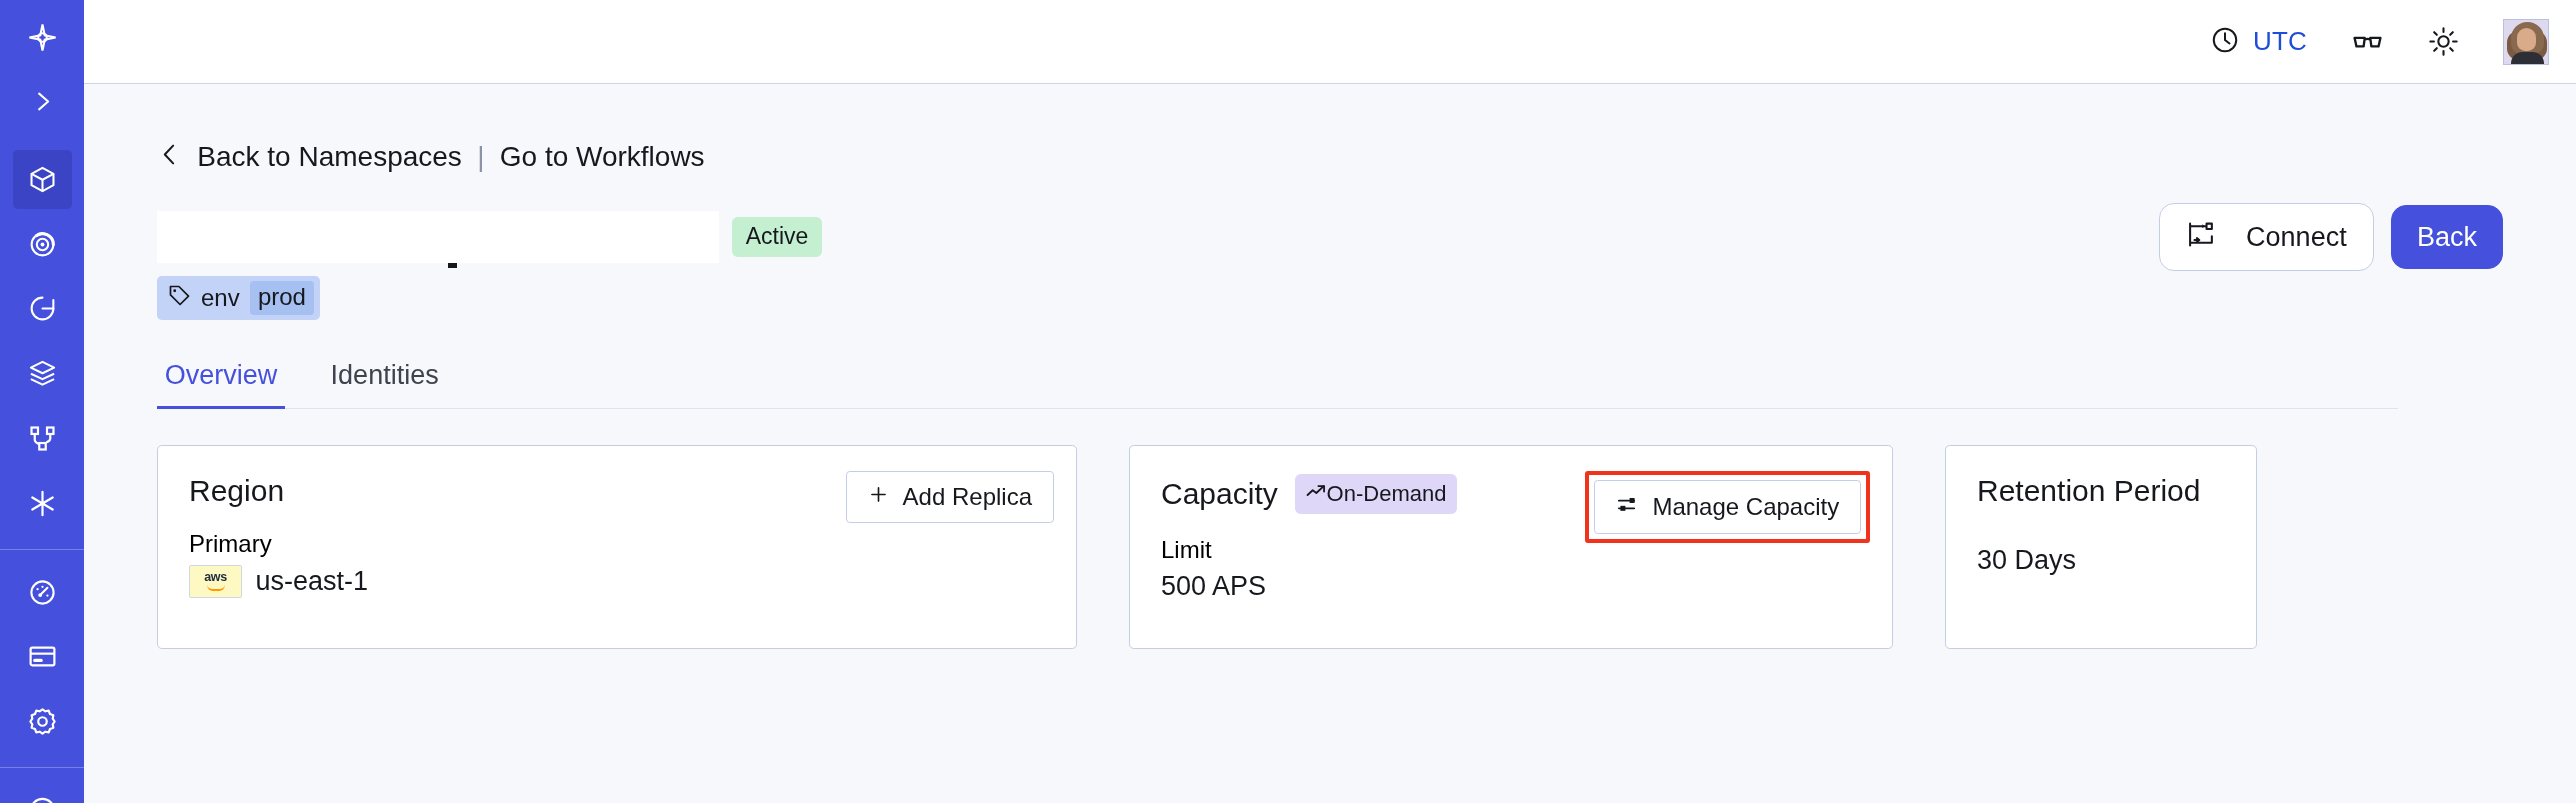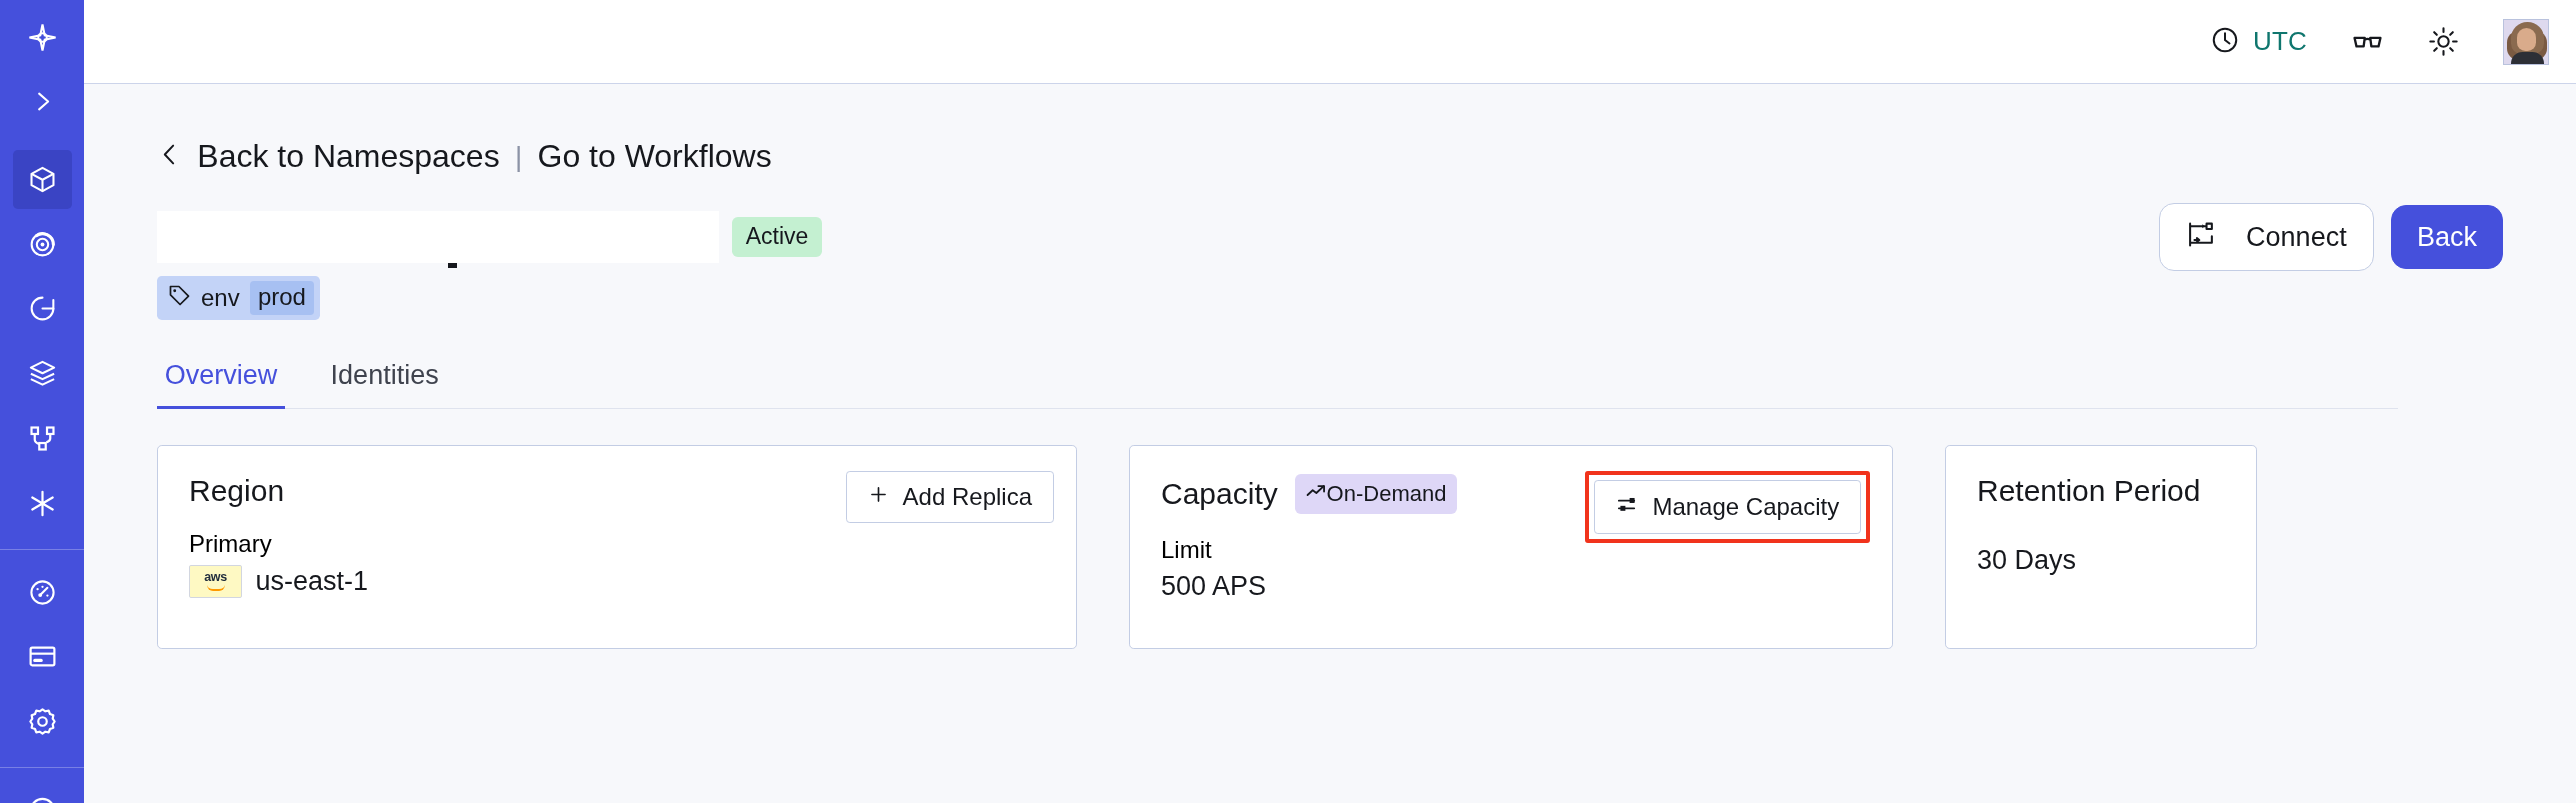--- a/index.html
+++ b/index.html
@@ -40,21 +40,21 @@
   .main { flex: 1; display: flex; flex-direction: column; min-width: 0; }
 
   .topbar {
     height: 84px; min-height: 84px;
     background: #ffffff;
     border-bottom: 1.9px solid #ccd4ea;
     display: flex; align-items: center; justify-content: flex-end;
     padding-right: 27px;
   }
   .topbar-group { display: flex; align-items: center; gap: 44px; }
-  .tz { display: flex; align-items: center; gap: 13.4px; color: #0f766e; }
+  .tz { display: flex; align-items: center; gap: 13.4px; color: #1d4ed8; }
   .tz-label { font-size: 26px; letter-spacing: 0.2px; }
   .icon-btn { color: #16181d; display: flex; align-items: center; justify-content: center; }
   .avatar {
     width: 46px; height: 46px;
     border: 1px solid #b9c2dd;
     background: #ded9ee;
     position: relative; overflow: hidden;
     flex: 0 0 auto;
   }
   .av-hair { position: absolute; left: 6.7px; top: 2.9px; width: 33px; height: 32px; border-radius: 16.3px 16.3px 10.5px 10.5px; background: #8a6a4f; }
@@ -63,21 +63,21 @@
   .av-body { position: absolute; left: 6.7px; top: 32px; width: 33px; height: 15.3px; border-radius: 11.5px 11.5px 0 0; background: #2d2f36; }
 
   .content {
     flex: 1;
     padding: 54px 73px 0 73px;
     overflow: hidden;
   }
 
   
   .crumb { display: flex; align-items: center; gap: 15.3px; color: #16181d; }
-  .crumb a { color: #16181d; text-decoration: none; font-size: 32px; }
+  .crumb a { color: #16181d; text-decoration: none; font-size: 28px; }
   .crumb-sep { color: #8c93a6; font-size: 28px; font-weight: 300; }
 
   
   .title-row {
     display: flex; align-items: center;
     margin-top: 36px;
     height: 52px;
   }
   .title-mask {
     width: 562px; height: 52px; background: #ffffff;

